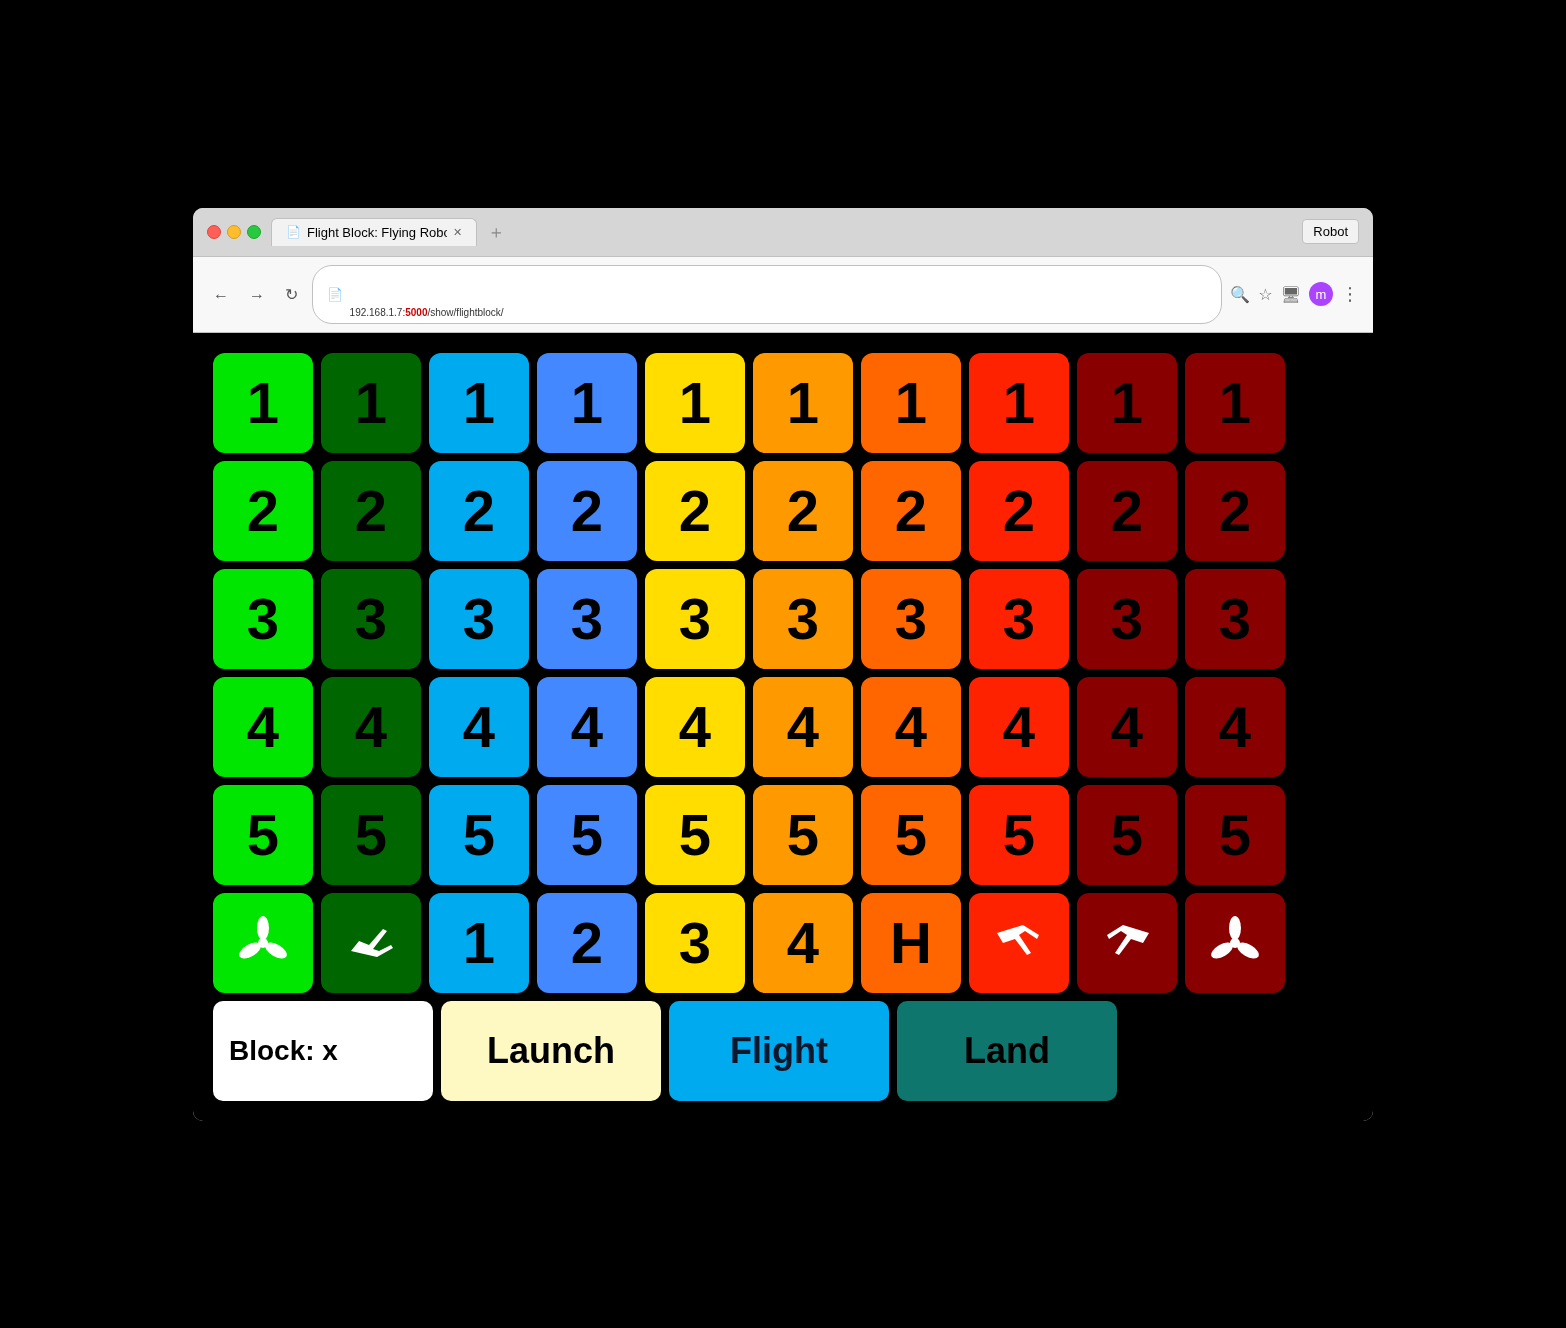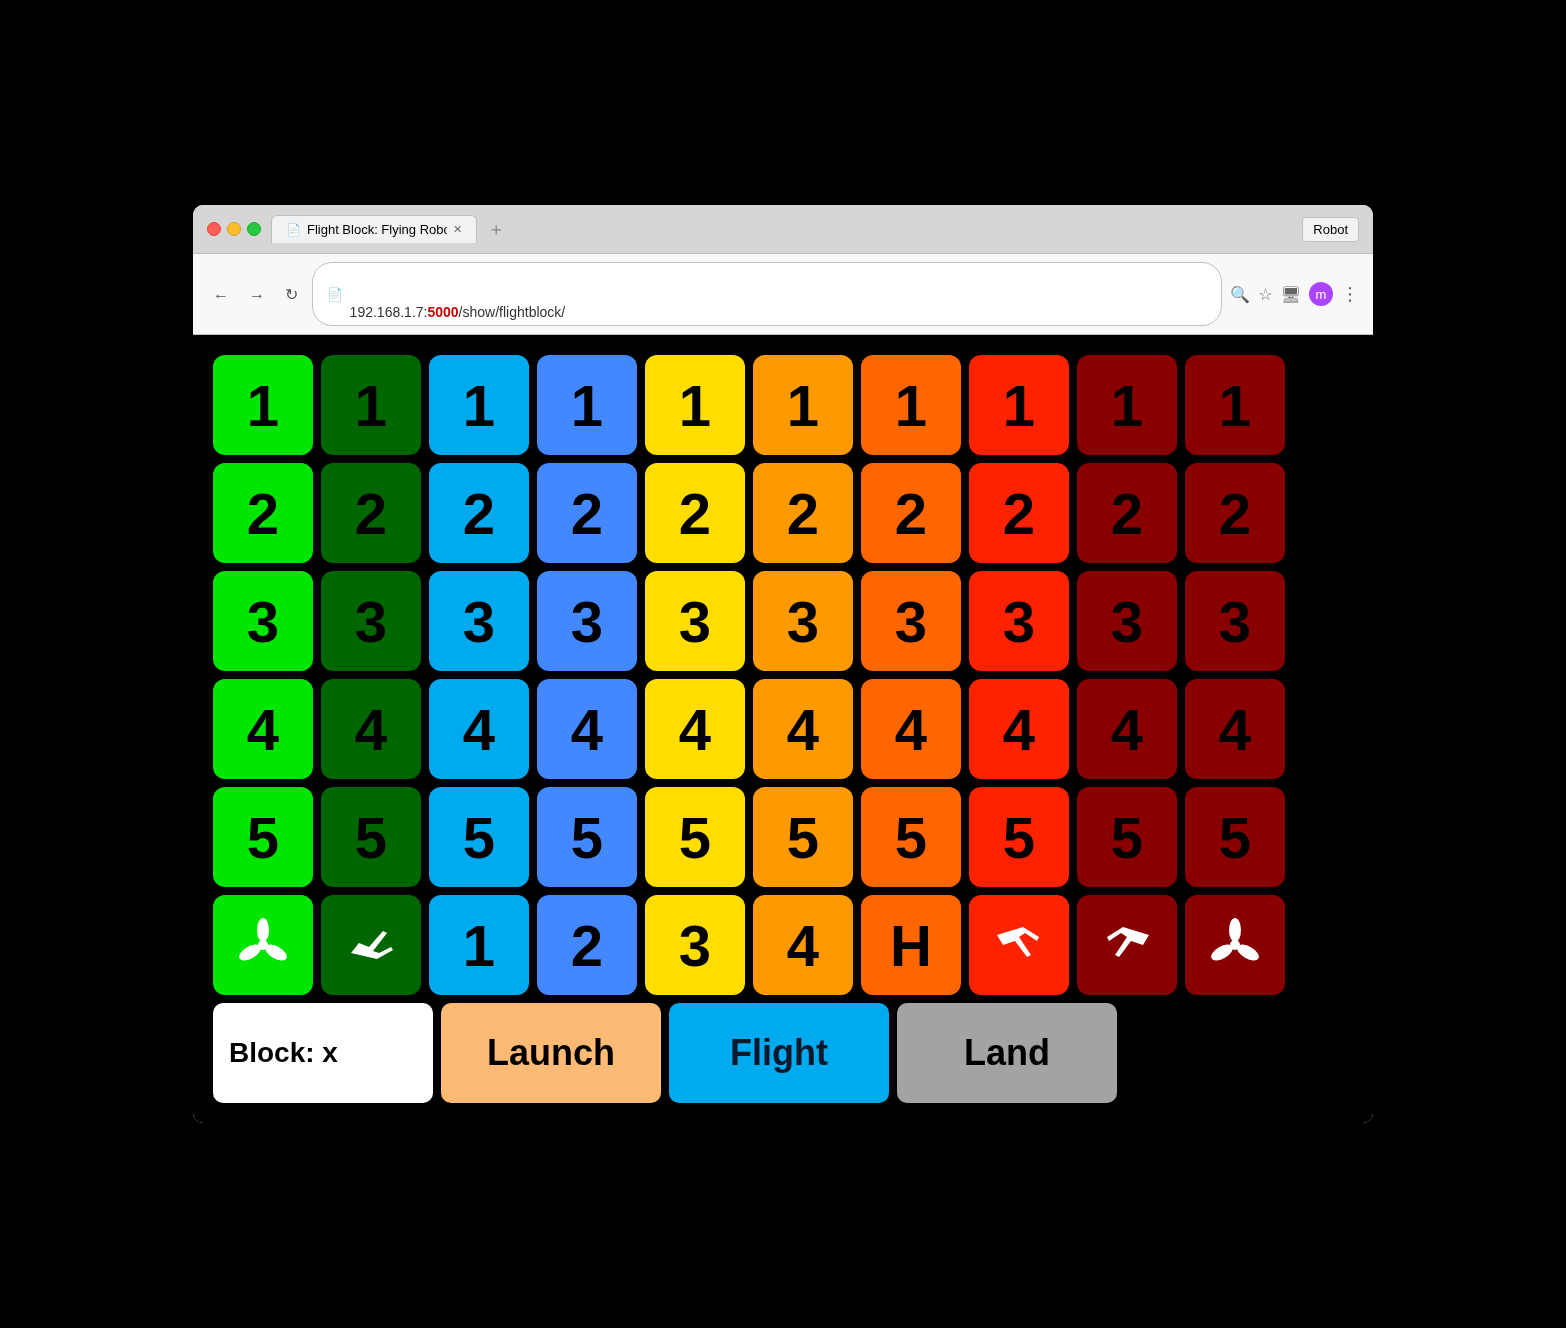--- a/index.html
+++ b/index.html
@@ -111,21 +111,21 @@
       background: #fff;
       border: 1px solid #c0c0c0;
       border-radius: 20px;
       padding: 5px 14px;
       font-size: 14px;
       display: flex;
       align-items: center;
       gap: 6px;
     }
 
-    .url-text { font-size: 14px; color: #333; margin-top: 36px; }
+    .url-text { font-size: 10px; color: #333; margin-top: 36px; }
 
     .address-icons {
       display: flex;
       gap: 8px;
       align-items: center;
       color: #666;
       font-size: 16px;
     }
 
     .menu-btn {
@@ -202,33 +202,33 @@
       background: #fff;
       color: #000;
       font-size: 28px;
       font-weight: bold;
       padding: 0 16px;
       justify-content: flex-start;
     }
 
     .launch-btn {
       width: 220px;
-      background: #fdba74;
+      background: #fef9c3;
       color: #000;
     }
 
     .flight-btn {
       width: 220px;
       background: #00aaee;
       color: #0f172a;
     }
 
     .land-btn {
       width: 220px;
-      background: #a3a3a3;
+      background: #0f766e;
       color: #000;
     }
 
     
     .icon-svg {
       width: 60px;
       height: 60px;
     }
   </style>
 </head>

